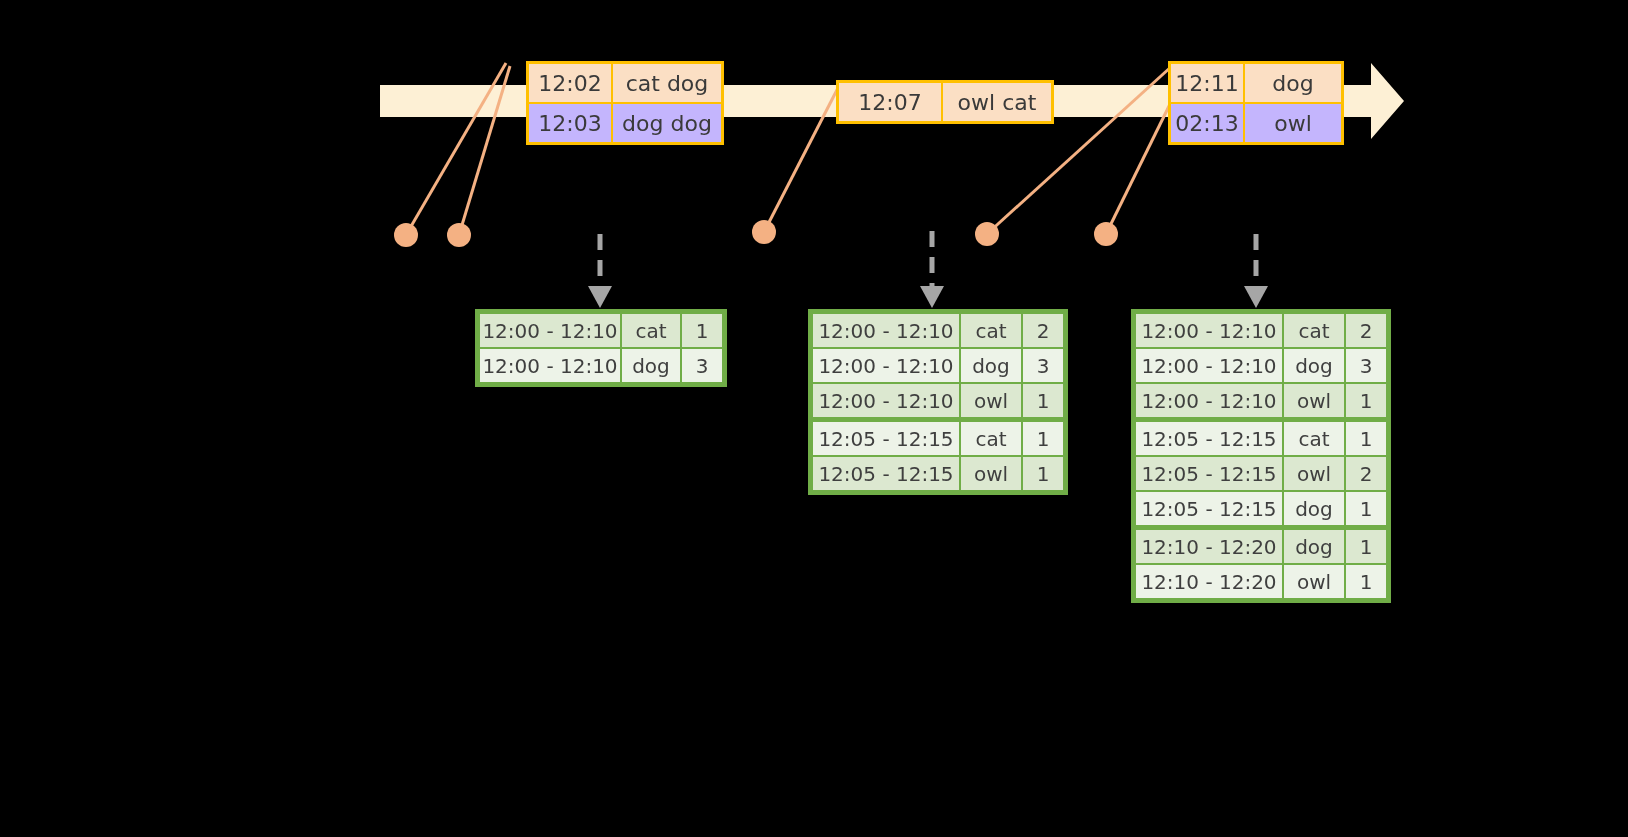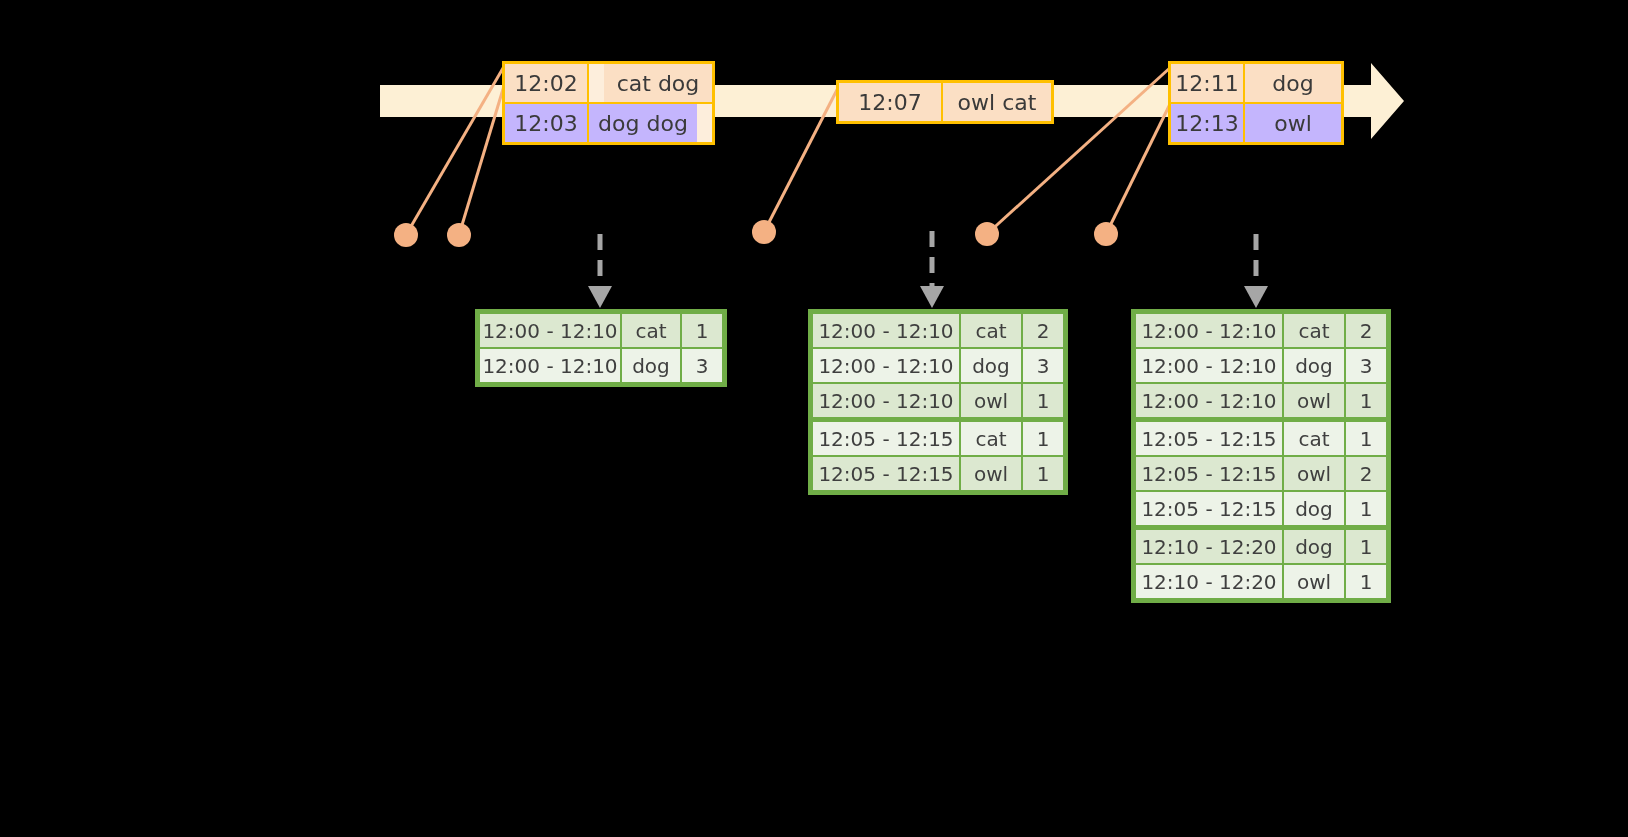--- a/index.html
+++ b/index.html
@@ -130,43 +130,43 @@
         </g>
         <g>
           <line x1="1256" y1="234" x2="1256" y2="292" stroke="#A6A6A6" stroke-width="5" stroke-dasharray="16 10"></line>
           <polygon points="1244,286 1268,286 1256,308" fill="#A6A6A6"></polygon>
         </g>
       </g>
 
   </svg>
 
   <div id="events-layer">
-      <div class="event-box" style="left: 502px; top: 61px;">
+      <div class="event-box" style="left: 526px; top: 61px;">
         <div class="event-row shade">
           <div class="ev-cell ev-time" style="width: 84px;">12:02</div>
-          <div class="ev-cell ev-words" style="width: 108px; margin-left: 15px;">cat dog</div>
+          <div class="ev-cell ev-words" style="width: 108px;">cat dog</div>
         </div>
         <div class="event-row">
           <div class="ev-cell ev-time" style="width: 84px;">12:03</div>
           <div class="ev-cell ev-words" style="width: 108px;">dog dog</div>
         </div>
       </div>
       <div class="event-box" style="left: 836px; top: 80px;">
         <div class="event-row shade">
           <div class="ev-cell ev-time" style="width: 104px;">12:07</div>
           <div class="ev-cell ev-words" style="width: 108px;">owl cat</div>
         </div>
       </div>
       <div class="event-box" style="left: 1168px; top: 61px;">
         <div class="event-row shade">
           <div class="ev-cell ev-time" style="width: 74px; text-align: center;">12:11</div>
           <div class="ev-cell ev-words" style="width: 96px;">dog</div>
         </div>
         <div class="event-row">
-          <div class="ev-cell ev-time" style="width: 74px;">12:13</div>
+          <div class="ev-cell ev-time" style="width: 74px;">02:13</div>
           <div class="ev-cell ev-words" style="width: 96px;">owl</div>
         </div>
       </div>
     </div>
   <div id="tables-layer">
       <div class="result-table" style="left: 475px; top: 309px;">
         <div class="res-row alt">
           <div class="res-cell c-window" style="width: 142px;">12:00 - 12:10</div>
           <div class="res-cell c-word" style="width: 60px;">cat</div>
           <div class="res-cell c-count" style="width: 42px;">1</div>

